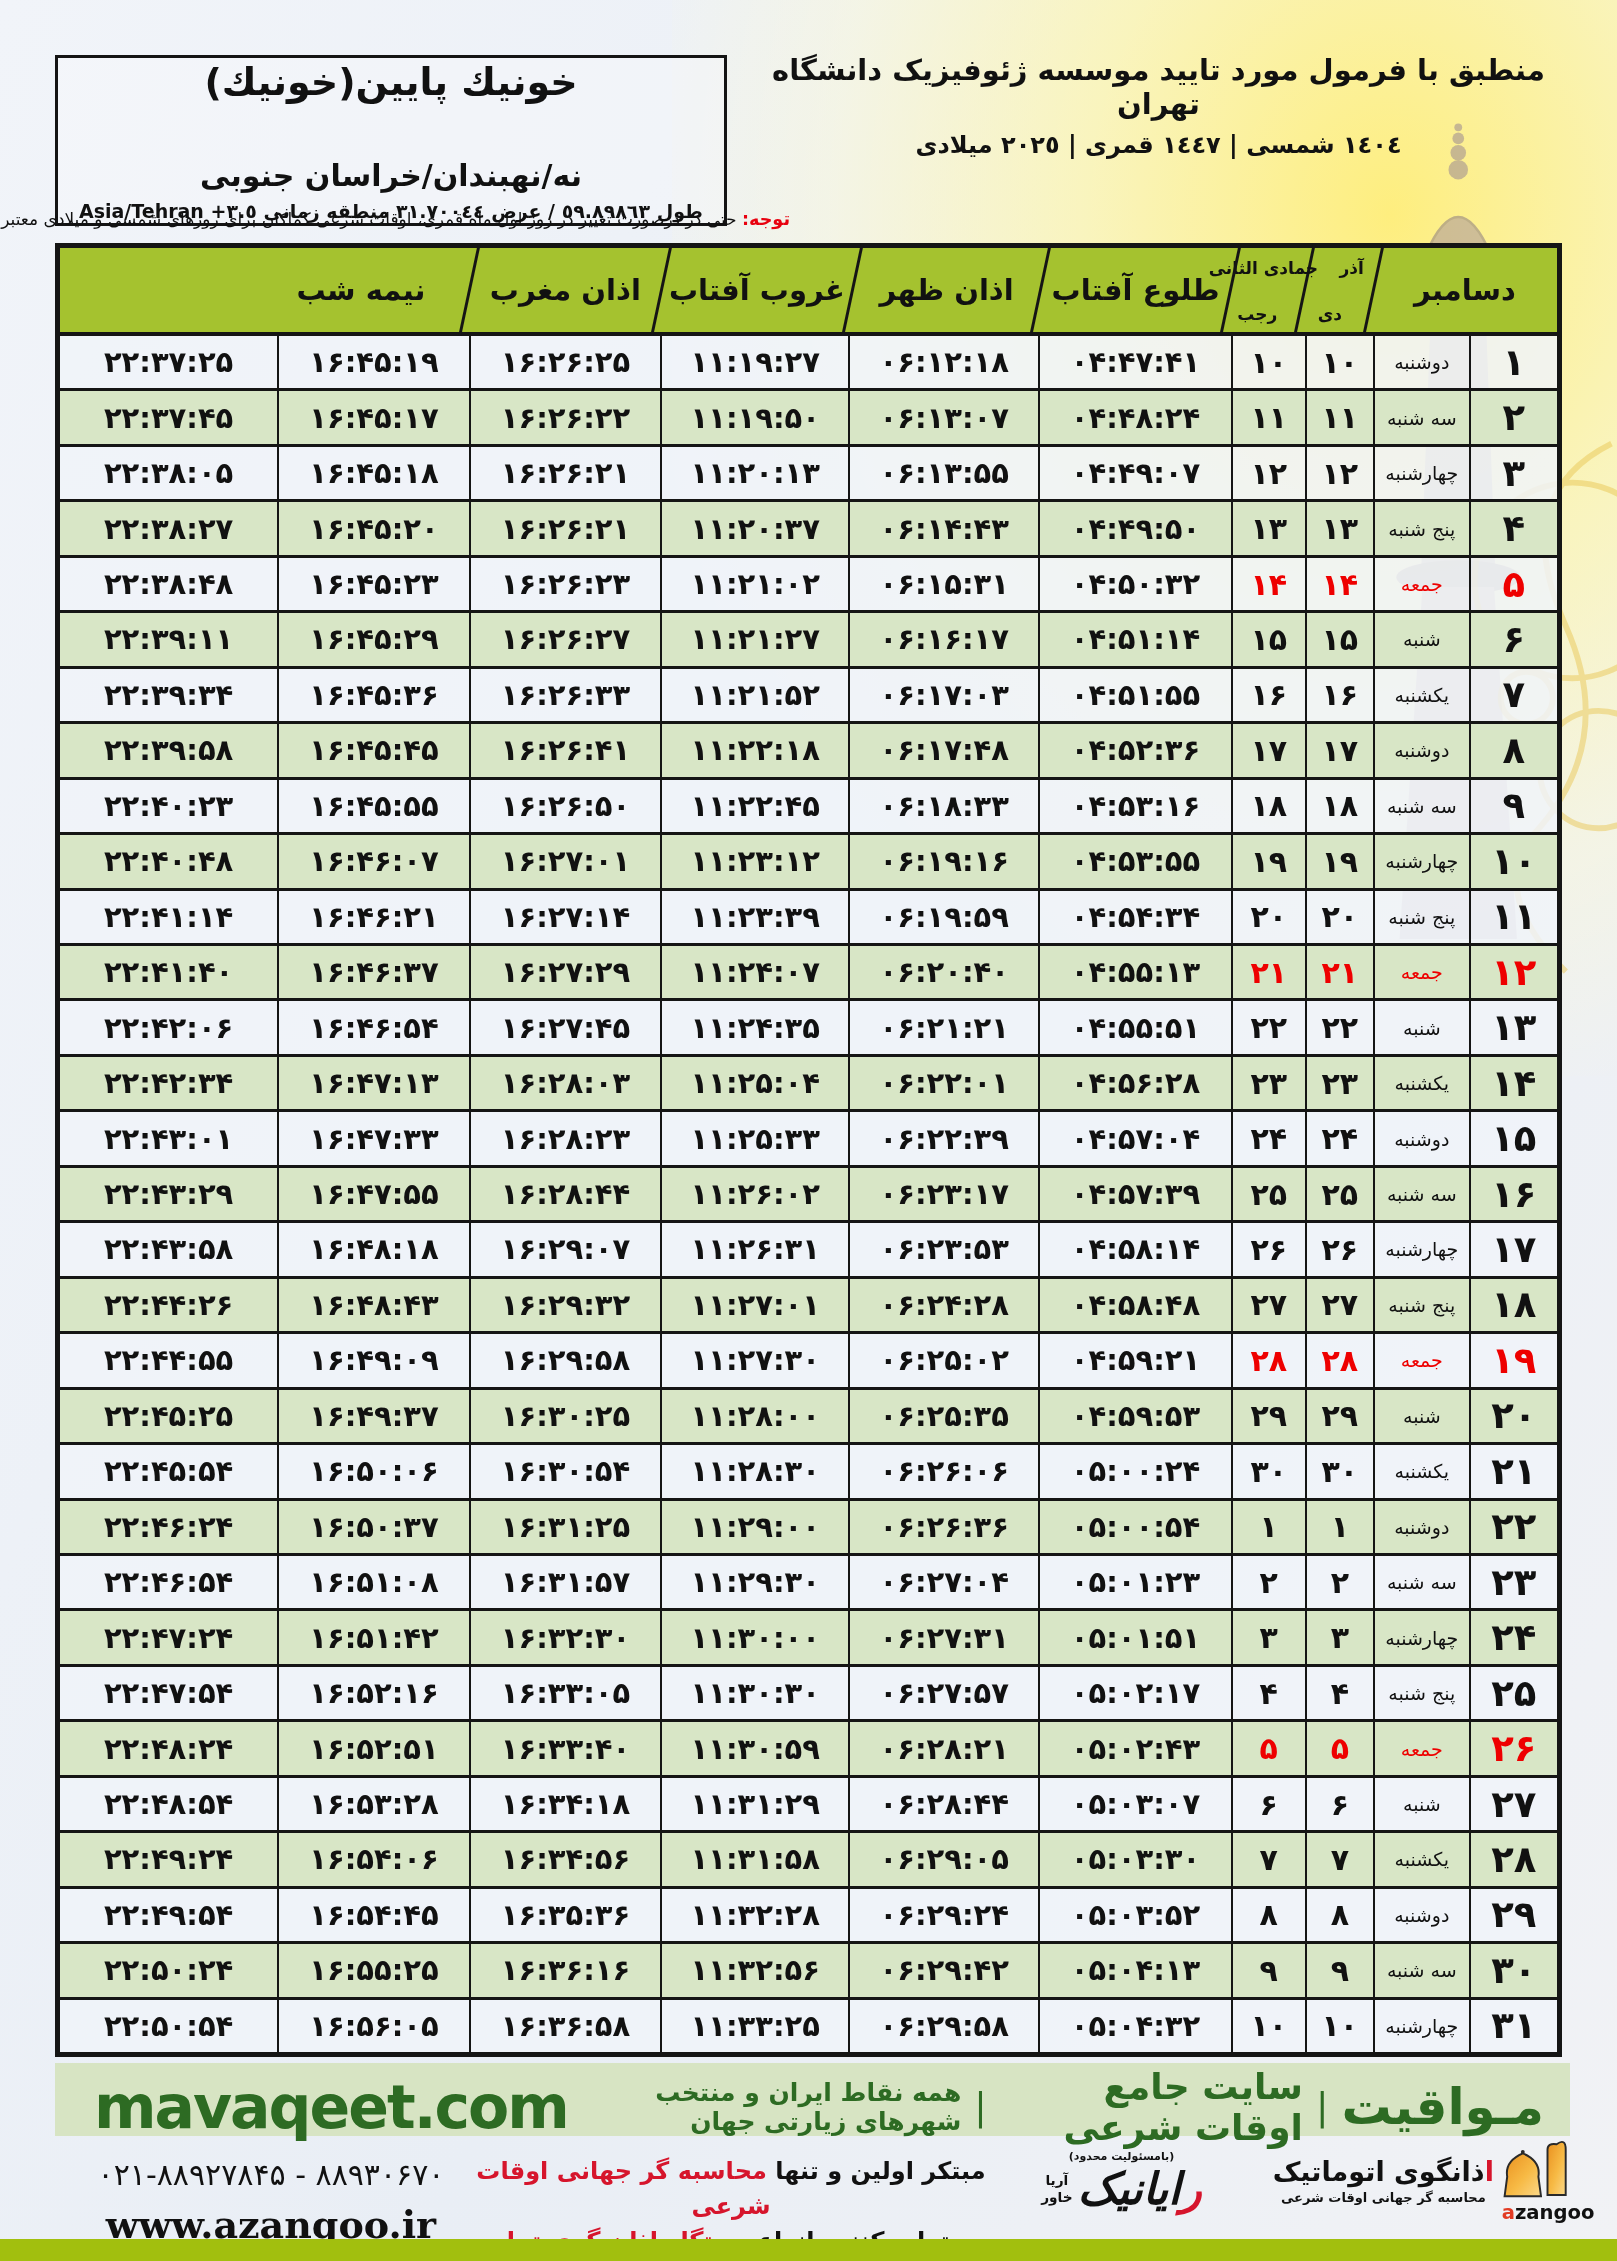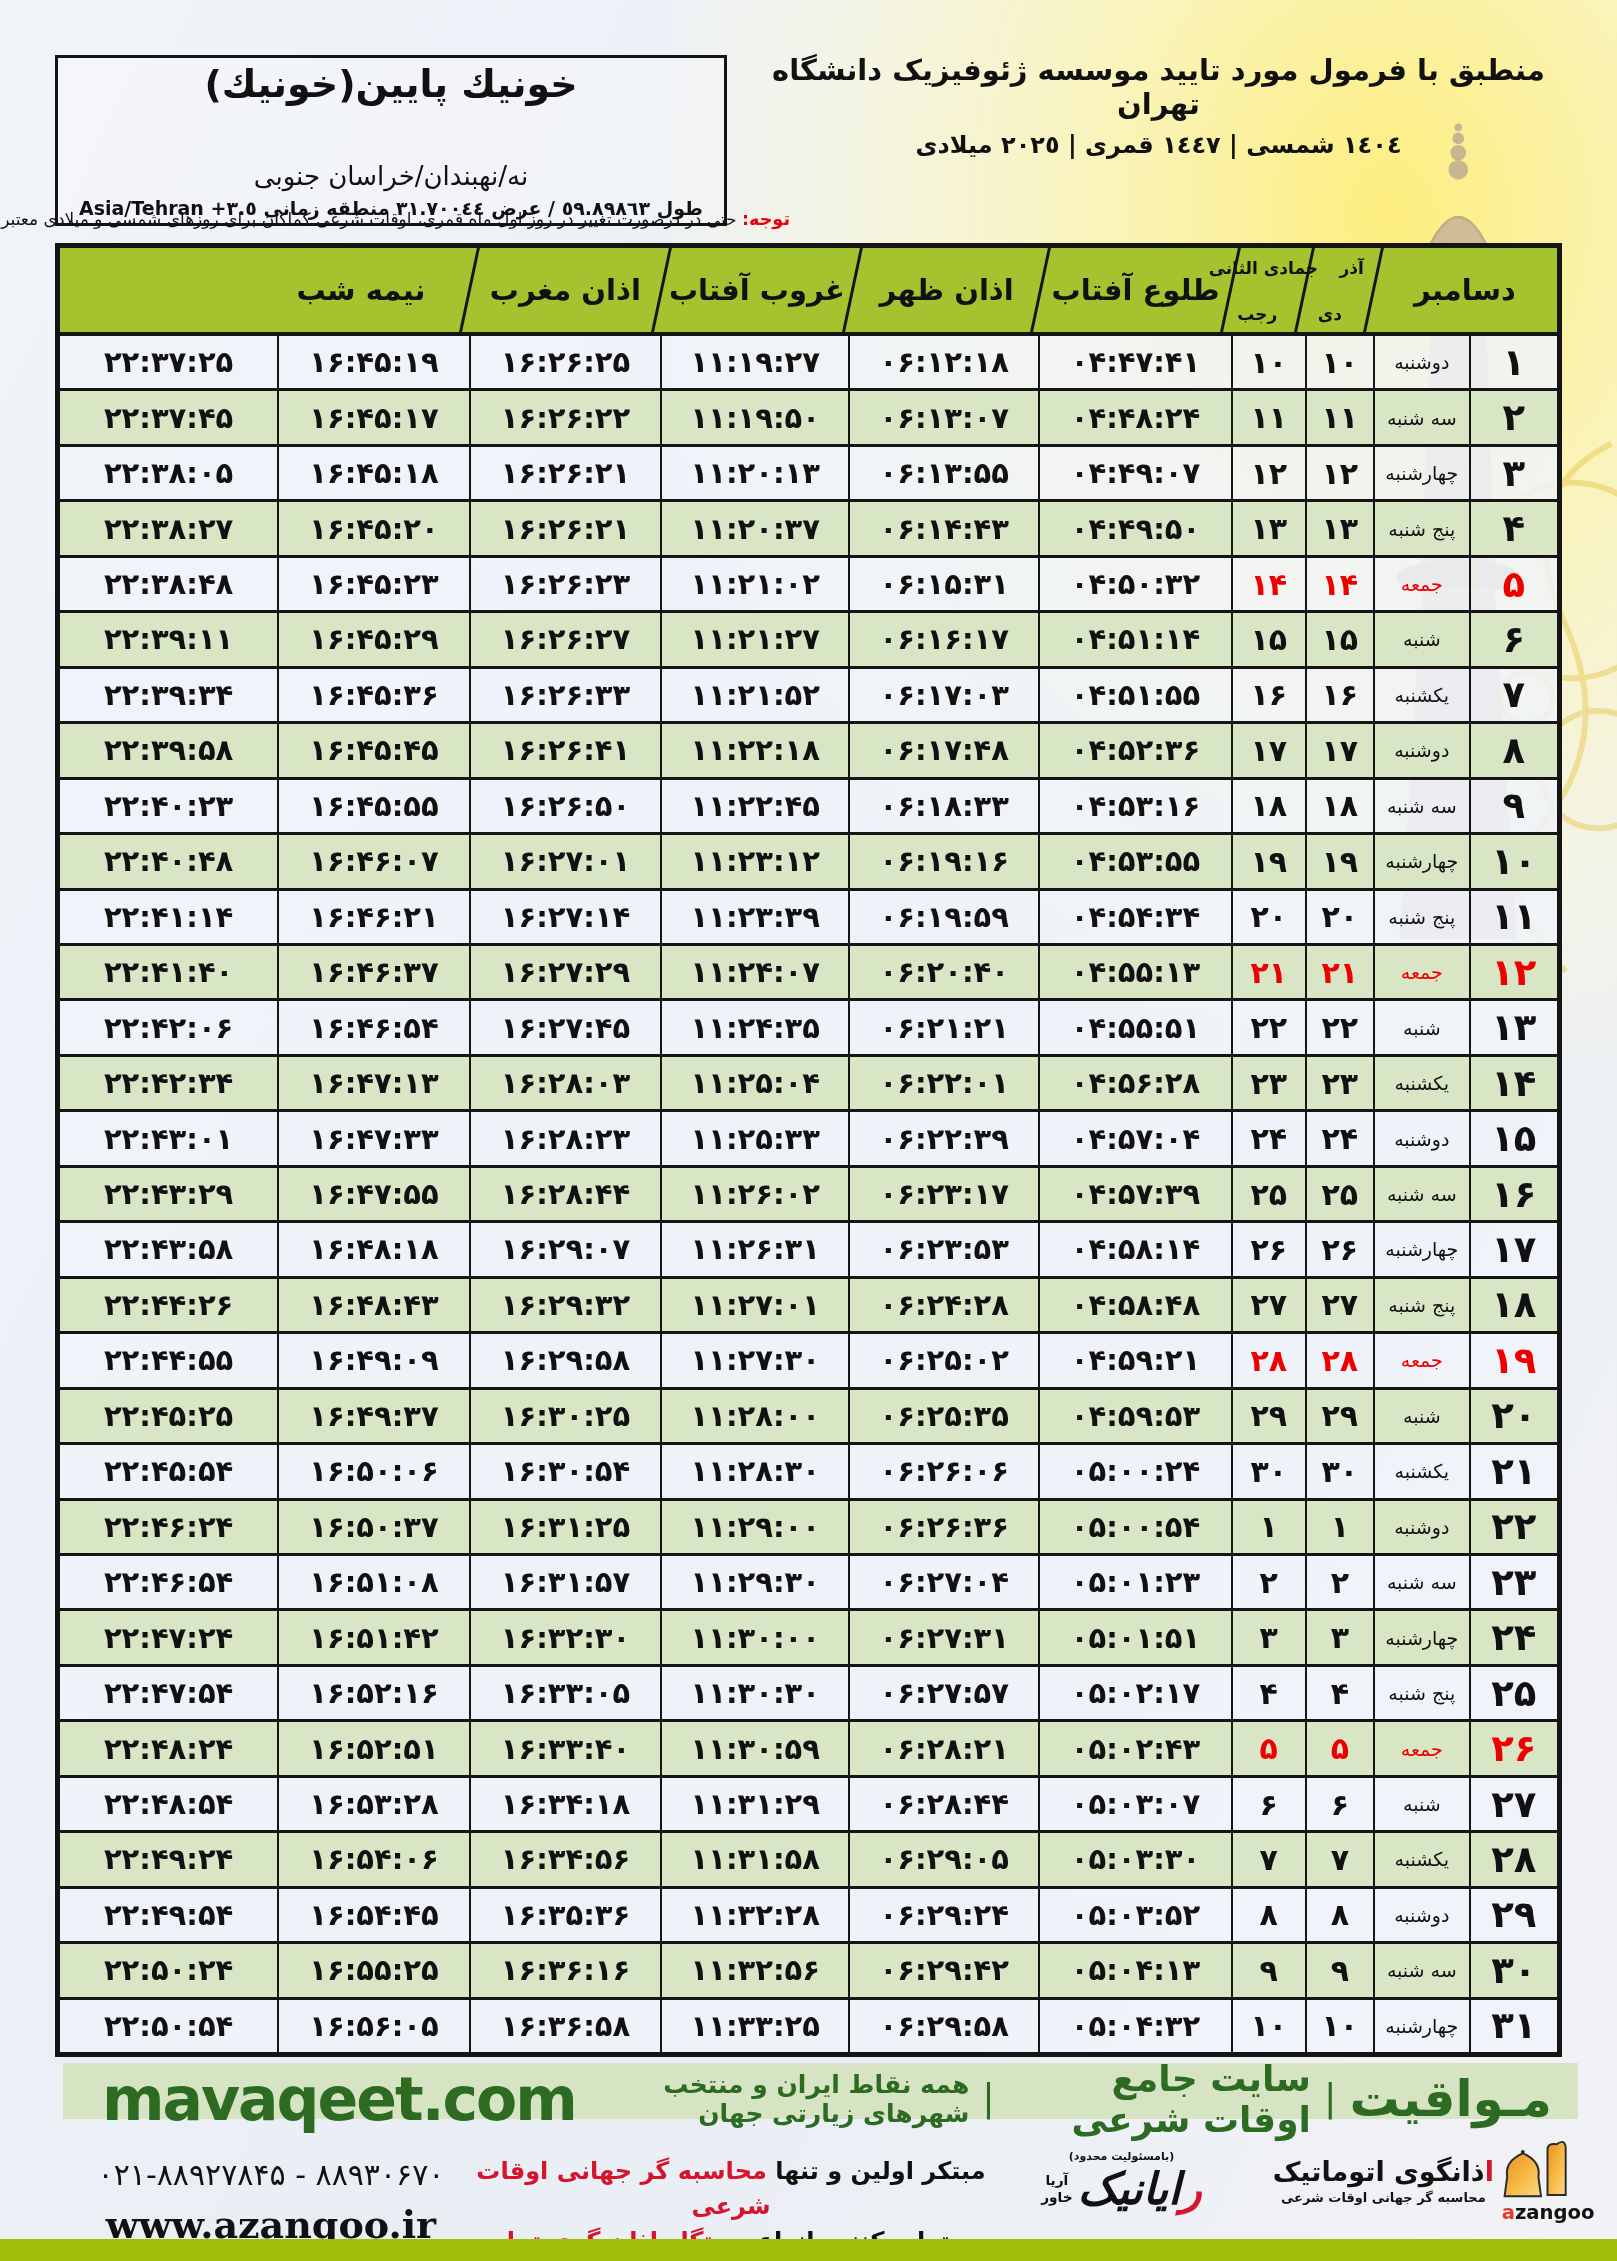--- a/index.html
+++ b/index.html
@@ -12,21 +12,21 @@
   .bg-glow { position:absolute; right:0; top:0; width:946px; height:1076px; pointer-events:none;
     background:radial-gradient(ellipse at 76% 20%, rgba(255,238,120,0.95) 0%, rgba(255,246,168,0.72) 30%, rgba(255,250,205,0.4) 55%, rgba(255,252,230,0) 75%); }
   .bg-art { position:absolute; right:0; top:39px; pointer-events:none; }
 
   
   .loc-box { position:absolute; left:55px; top:55px; width:672px; height:171px;
     border:3.3px solid #141414; box-sizing:border-box; display:flex; flex-direction:column;
     align-items:center; justify-content:center; gap:6.5px; text-align:center; direction:rtl;
     background:rgba(248,250,253,0.35); }
   .loc-l1 { font-size:38px; font-weight:bold; }
-  .loc-l2 { font-size:26px; font-weight:normal;margin-top:48px; }
+  .loc-l2 { font-size:30px; font-weight:bold;margin-top:48px; }
   .loc-l3 { font-size:19px; font-weight:bold; }
 
   
   .title-block { position:absolute; left:744px; top:46px; width:829px; text-align:center; direction:rtl; }
   .main-title { font-size:57px; font-weight:bold; line-height:1.05; margin:0; }
   .sub-title  { font-size:29px; font-weight:bold; margin-top:6.5px; }
   .year-line  { font-size:24px; font-weight:bold; margin-top:10.4px; }
 
   
   .notice { position:absolute; left:59px; top:209px; width:731px; direction:rtl; text-align:right;
@@ -61,23 +61,23 @@
   .c-jal, .c-hij { font-size:30px; font-weight:bold; }
   .c-time { font-size:29px; font-weight:bold; direction:ltr; }
   .friday .c-day, .friday .c-week, .friday .c-jal, .friday .c-hij { color:#ee0000; }
 
   .w-day{flex:0 0 5.9%} .w-week{flex:0 0 6.4%} .w-jal{flex:0 0 4.55%} .w-hij{flex:0 0 4.95%}
   .w-fajr{flex:0 0 12.85%} .w-sunrise{flex:0 0 12.7%} .w-dhuhr{flex:0 0 12.55%}
   .w-sunset{flex:0 0 12.8%} .w-maghrib{flex:0 0 12.8%} .w-mid{flex:0 0 14.5%}
   .w-dec{flex:0 0 12.3%}
 
   
-  .footer-bar { position:absolute; left:55px; top:2063px; width:1515px; height:56px;
+  .footer-bar { position:absolute; left:55px; top:2063px; width:1515px; height:73px;
     background:#d7e4c3; display:flex; align-items:center; justify-content:space-between;
-    padding:15px 26px 0 39px; box-sizing:border-box;margin-left:8px; }
+    padding:15px 26px 0 39px; box-sizing:border-box; }
   .mavaqeet-en { font-size:60px; font-weight:bold; color:#2d6b23; letter-spacing:-2px; }
   .mavaqeet-fa { direction:rtl; display:flex; align-items:center; gap:13px; color:#2d6b23; font-weight:bold; }
   .mv-brand { font-size:50px; } .mv-sep { font-size:37px; font-weight:normal; }
   .mv-tag1 { font-size:36px; } .mv-tag2 { font-size:25px; }
 
   
   .phone-block { position:absolute; left:62px; top:2157px; width:418px; text-align:center; }
   .phone { font-size:30px; font-weight:normal; direction:ltr; }
   .site  { font-size:38px; font-weight:600; font-family:"DejaVu Serif", serif; margin-top:10px; }
 

